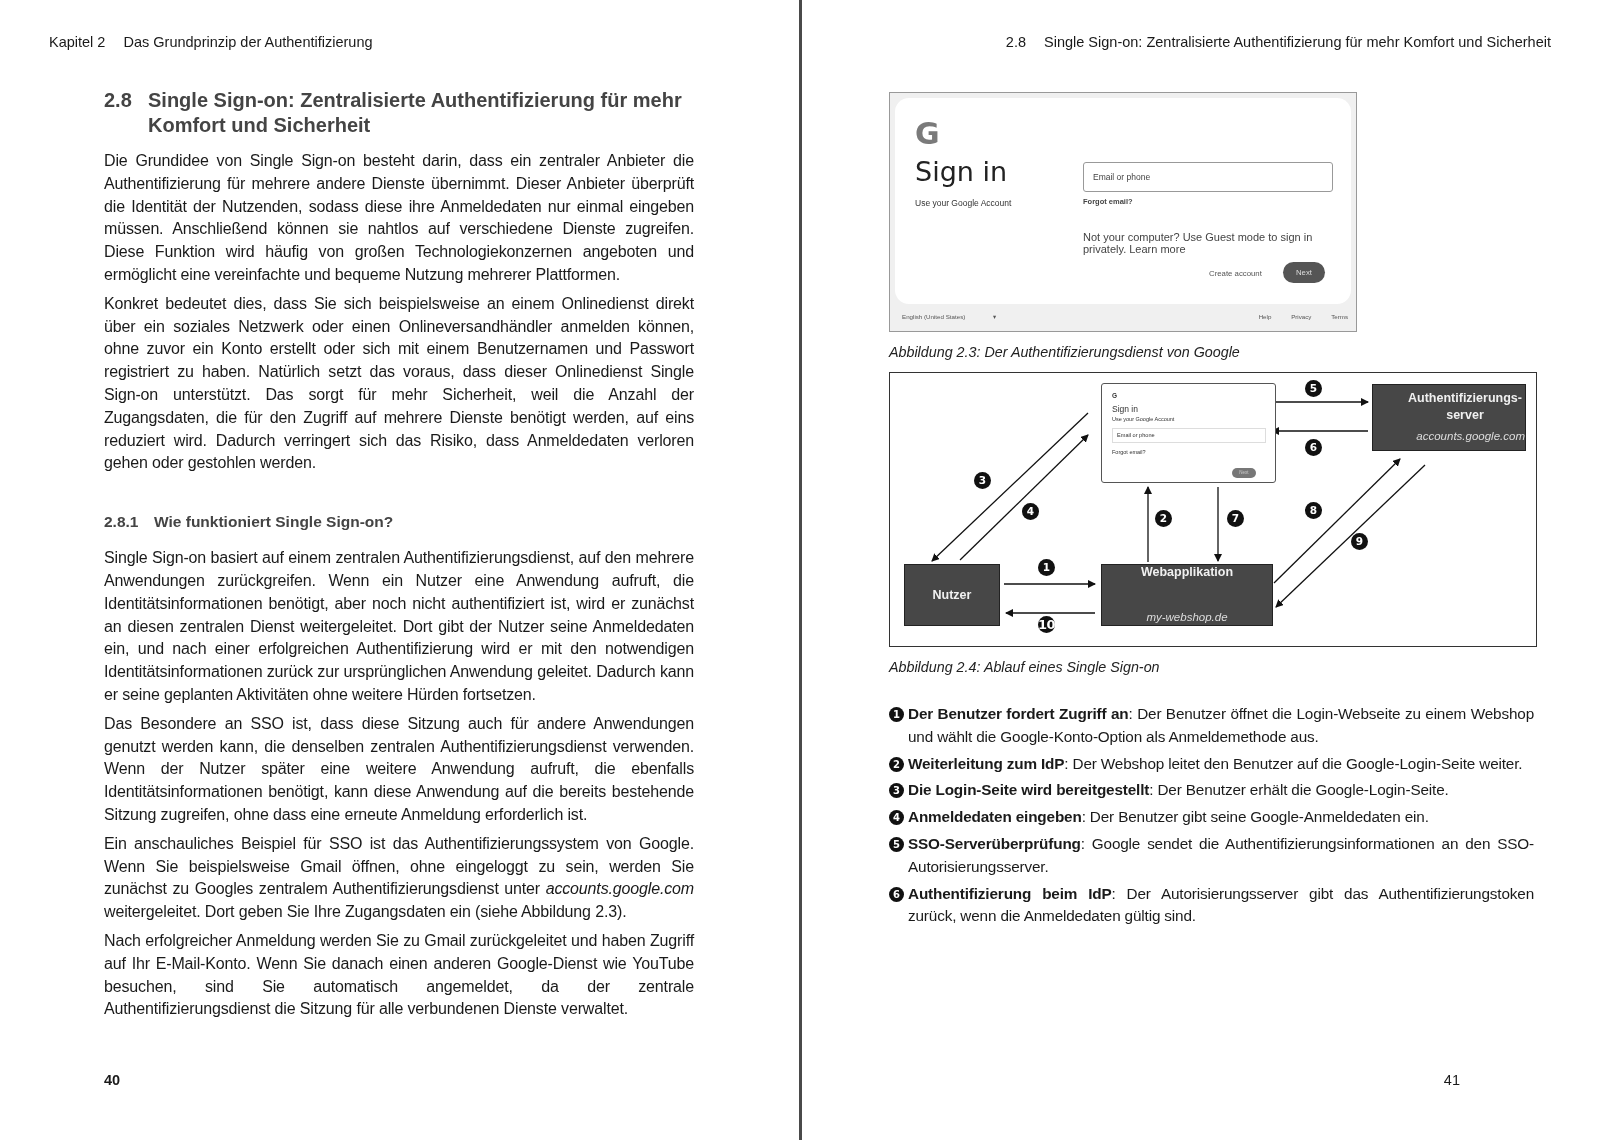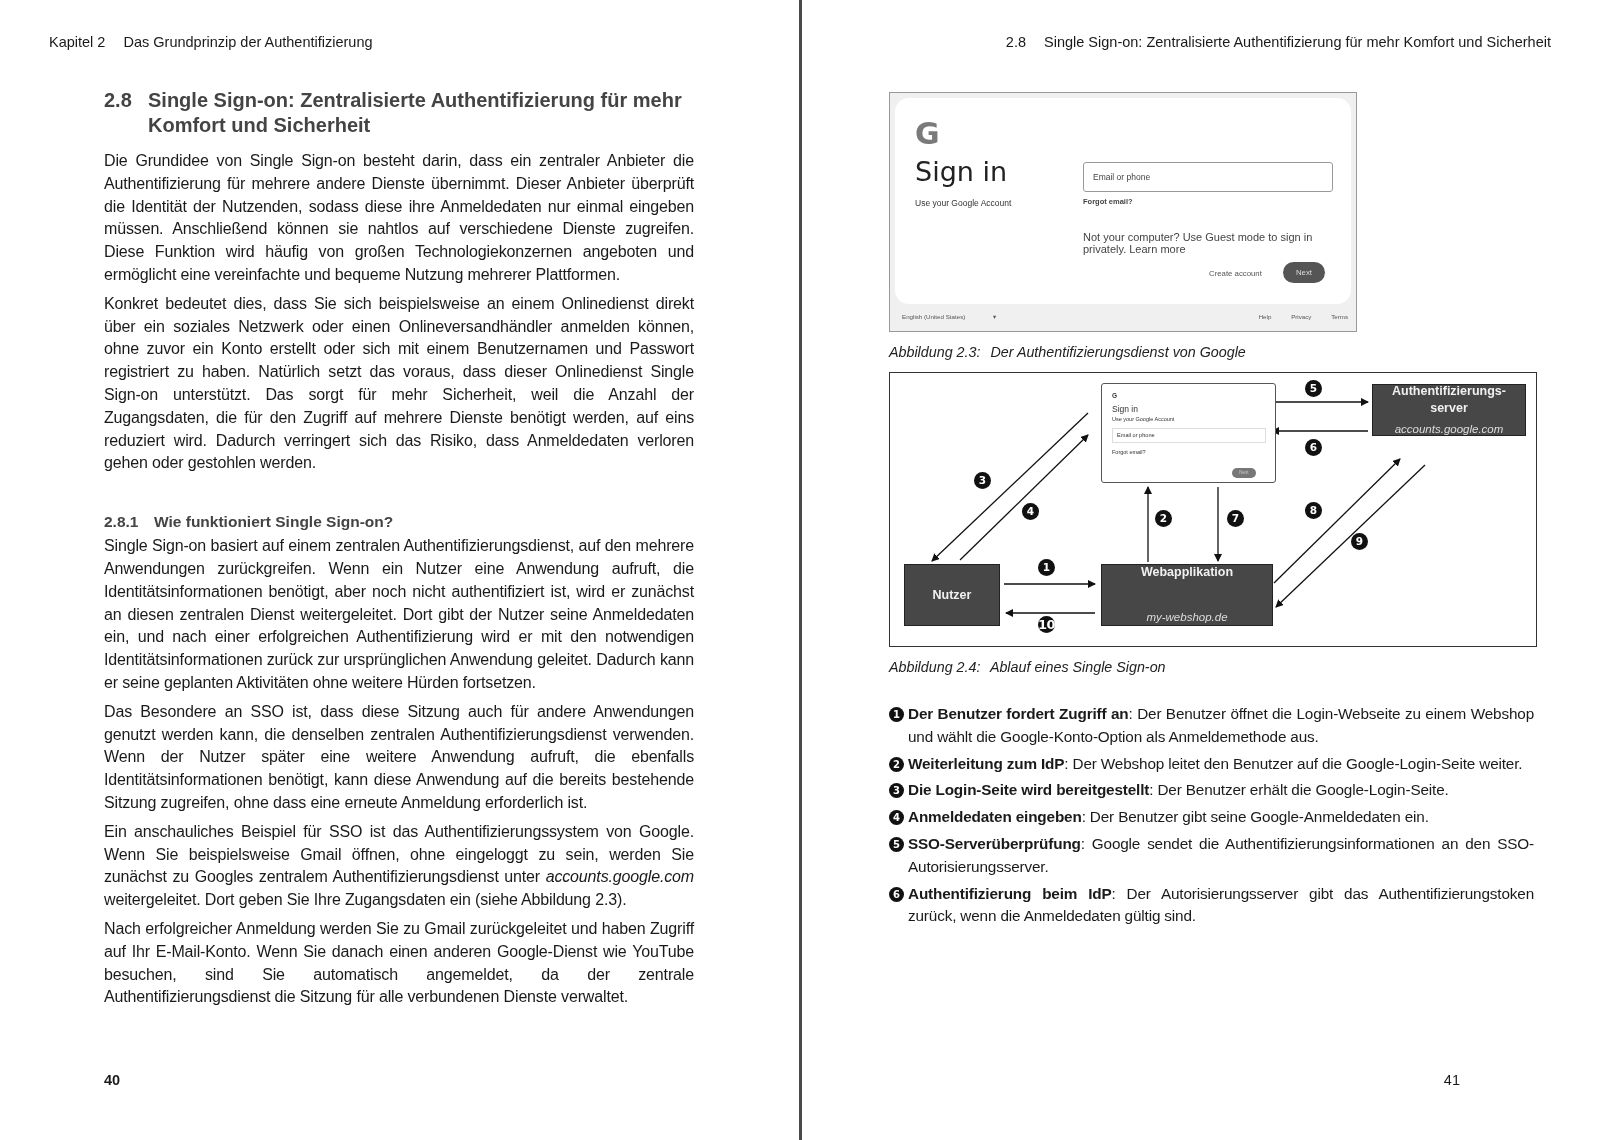--- a/index.html
+++ b/index.html
@@ -18,21 +18,21 @@
 
   .folio { position: absolute; top: 1072px; font-size: 14.5px; }
   #page-left .folio { left: 104px; font-weight: bold; }
   #page-right .folio { right: 140px; }
 
   .col-left { position: absolute; left: 104px; top: 88px; width: 590px; }
   .col-right { position: absolute; left: 89px; top: 92px; width: 645px; }
 
   .h2 { display: flex; font-family: "Liberation Sans", sans-serif; font-weight: bold; color: #444; font-size: 20px; line-height: 25px; }
   .h2 .num { width: 44px; flex: none; }
-  .h3 { display: flex; font-weight: bold; color: #444; font-size: 15.5px; margin-top: 38px; margin-bottom: 4px; }
+  .h3 { display: flex; font-weight: bold; color: #444; font-size: 15.5px; margin-top: 38px; margin-bottom: 16px; }
   .h3 .num { width: 50px; flex: none; }
 
   p.body { font-size: 16px; line-height: 22.8px; text-align: justify; margin-bottom: 6px; letter-spacing: -0.15px; }
   p.body em { font-style: italic; }
   .intro { margin-top: 12px; }
 
   
   .fig-google { position: relative; width: 468px; height: 240px; border: 1px solid #999; background: #f0f0f0; }
   .g-card { position: absolute; left: 5px; top: 5px; right: 5px; height: 206px; background: #fff; border-radius: 14px; }
   .g-logo { position: absolute; left: 20px; top: 18px; font-size: 30px; font-weight: bold; color: #7a7a7a; font-family: "DejaVu Sans", sans-serif; }
@@ -42,32 +42,32 @@
   .g-forgot { position: absolute; left: 188px; top: 99px; font-size: 7.5px; color: #444; font-weight: bold; }
   .g-guest { position: absolute; left: 188px; top: 133px; font-size: 11px; color: #444; }
   .g-create { position: absolute; left: 314px; top: 171px; font-size: 7.8px; color: #555; }
   .g-next { position: absolute; left: 388px; top: 164px; width: 42px; height: 21px; border-radius: 11px; background: #555; color: #ddd; font-size: 7.8px; text-align: center; line-height: 21px; }
   .g-footer { position: absolute; left: 12px; right: 8px; top: 220px; font-size: 6.2px; color: #555; display: flex; }
   .g-footer .lang { flex: 1; }
   .g-footer .lang .caret { margin-left: 26px; }
   .g-footer .links span { margin-left: 18px; }
 
   .caption { font-style: italic; font-size: 14.3px; margin-top: 12px; color: #222; }
-  .caption .lbl { margin-right: 6px; }
+  .caption .lbl { margin-right: 0; }
 
   .lead { margin-top: 30px; }
 
   
   .fig-flow { position: relative; width: 648px; height: 275px; border: 1.5px solid #333; margin-top: 12px; }
   .fig-flow svg { position: absolute; left: 0; top: 0; }
   .box-dark { position: absolute; background: #474747; border: 1px solid #222; color: #f0f0f0; text-align: center; font-weight: bold; font-size: 12.5px; display: flex; flex-direction: column; justify-content: center; align-items: center; line-height: 17px; }
   .box-dark .sub { font-weight: normal; font-style: italic; font-size: 11.5px; color: #ddd; margin-top: 4px; }
   #box-user { left: 14px; top: 191px; width: 96px; height: 62px; }
   #box-webapp { left: 211px; top: 191px; width: 172px; height: 62px; gap: 24px; }
-  #box-auth { left: 482px; top: 11px; width: 154px; height: 52px; }
+  #box-auth { left: 482px; top: 11px; width: 154px; height: 67px; align-items: flex-end; }
   .mini-login { position: absolute; left: 211px; top: 10px; width: 175px; height: 100px; border: 1.5px solid #555; border-radius: 3px; background: #fff; font-size: 6px; color: #333; }
   .mini-login .ml-g { position: absolute; left: 10px; top: 8px; font-weight: bold; font-size: 6.5px; }
   .mini-login .ml-t { position: absolute; left: 10px; top: 20px; font-size: 8.5px; }
   .mini-login .ml-s { position: absolute; left: 10px; top: 32px; font-size: 5.5px; }
   .mini-login .ml-i { position: absolute; left: 10px; top: 44px; width: 154px; height: 15px; border: 1px solid #ddd; padding: 3px 4px; font-size: 5.6px; }
   .mini-login .ml-f { position: absolute; left: 10px; top: 65px; font-size: 5.5px; }
   .mini-login .ml-n { position: absolute; left: 130px; top: 84px; width: 24px; height: 10px; border-radius: 5px; background: #777; color: #ccc; font-size: 4.5px; text-align: center; line-height: 10px; }
   .step-badge { position: absolute; width: 17px; height: 17px; border-radius: 50%; background: #111; color: #fff; font-size: 10.5px; font-weight: bold; text-align: center; line-height: 17px; font-family: "DejaVu Sans", sans-serif; }
   .step-badge.wide { font-size: 13px; letter-spacing: -0.5px; }
 

